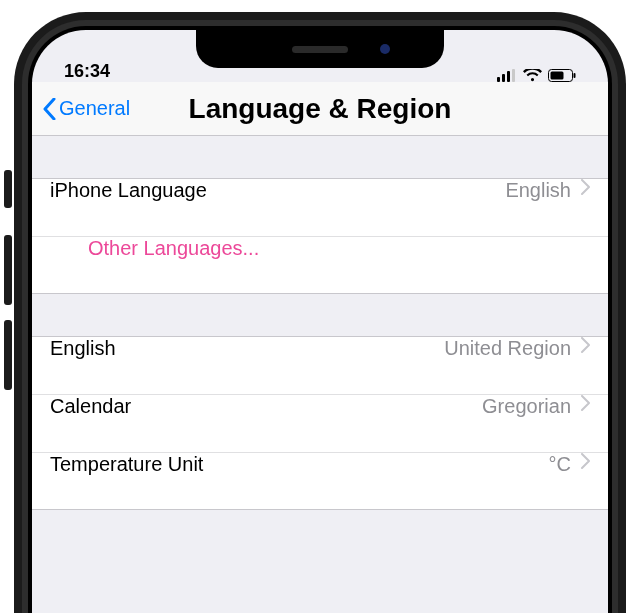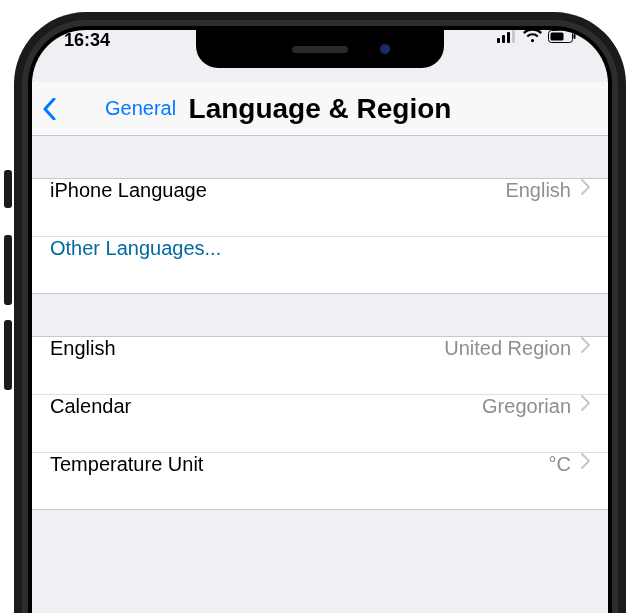--- a/index.html
+++ b/index.html
@@ -59,61 +59,61 @@
     border-radius:0 0 22px 22px;
     display:flex; align-items:center; justify-content:center;
     gap:14px;
   }
   .speaker { width:56px; height:7px; background:#2a2a2a; border-radius:4px; }
   .cam-dot { width:10px; height:10px; background:#1a2b66; border-radius:50%; position:absolute; right:54px; }
 
   
   .statusbar {
     height:52px;
-    display:flex; align-items:flex-start; justify-content:space-between;
+    display:flex; align-items:flex-end; justify-content:space-between;
     padding:0 32px;
     font-weight:600; font-size:18px;
     color:#000;
     background:transparent;
   }
   .status-right { display:flex; align-items:center; gap:6px; }
   .status-right svg { display:block; }
 
   
   .navbar {
     position:relative;
     height:54px;
     display:flex; align-items:center; justify-content:center;
     background:#f8f8f8;
     border-bottom:1px solid #c8c7cc;
   }
   .navbar .back {
     position:absolute; left:10px;
     display:flex; align-items:center;
-    color:#007aff; font-size:20px;gap:46px;
+    color:#007aff; font-size:20px;
   }
   .navbar .back svg { margin-right:2px; }
   .navbar .title { font-weight:600; font-size:28px; color:#000; }
 
   
   .group-spacer { height:42px; }
   .group { background:#fff; }
   .row {
     display:flex; 
     height:58px;
     padding:0 18px;
     border-top:1px solid #e0e0e2;
     font-size:20px;
   }
   .group .row:first-child { border-top:1px solid #c8c7cc; }
   .group .row:last-child  { border-bottom:1px solid #c8c7cc; }
   .row .label { flex:1; color:#000; }
   .row .value { color:#8e8e93; font-size:20px; margin-right:10px; }
   .row .chev  { color:#c7c7cc; }
-  .row.link .label { color:#0369a1; }
+  .row.link .label { color:#ec4899;margin-left:38px; }
 
 </style>
 </head>
 <body>
 
 <div class="device">
   <div class="side-btn mute"></div>
   <div class="side-btn vol1"></div>
   <div class="side-btn vol2"></div>
 

